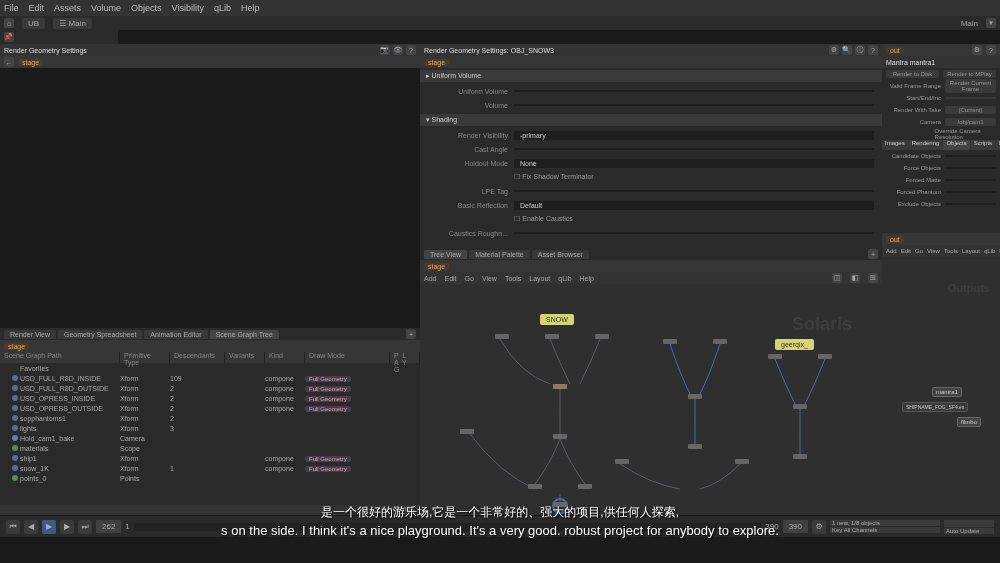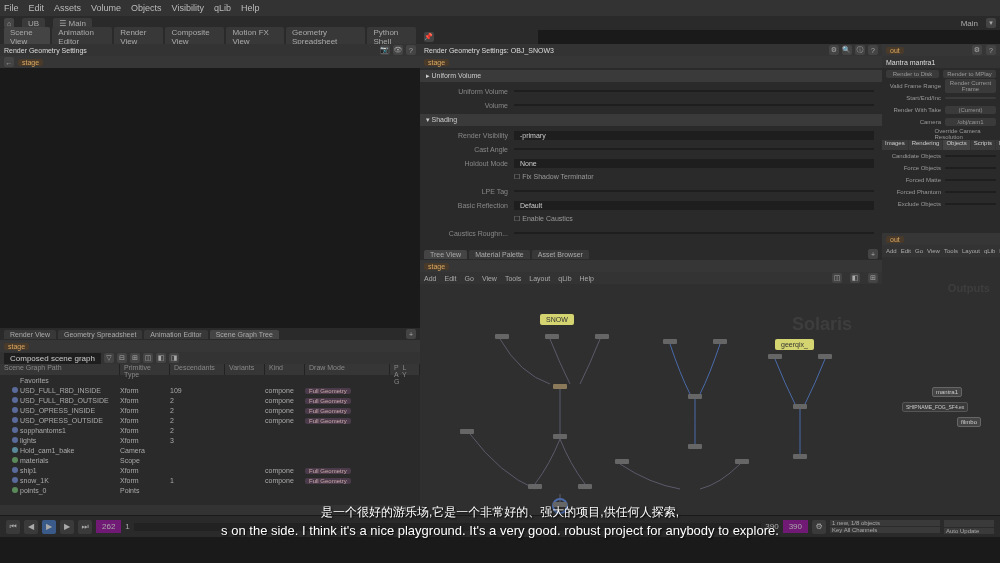--- a/index.html
+++ b/index.html
@@ -81,21 +81,21 @@
 .mp-btn { background: #3a3a3a; padding: 1px 4px; border-radius: 2px; flex: 1; text-align: center; }
 .mp-tabs { display: flex; gap: 1px; font-size: 6px; background: #333; height: 10px; }
 .mp-tab { padding: 0 3px; background: #3a3a3a; }
 
 .nodelet-panel { background: #2f2f2f; flex: 1; position: relative; }
 .nodelet-panel .nv-watermark { font-size: 11px; right: 10px; top: 25px; }
 .mini-node { position: absolute; background: #444; border: 1px solid #666; padding: 1px 3px; font-size: 6px; color: #ccc; border-radius: 2px; }
 
 .timeline { background: #2a2a2a; height: 22px; display: flex; align-items: center; padding: 0 6px; gap: 4px; font-size: 8px; color: #aaa; border-top: 1px solid #1a1a1a; }
 .tl-btn { width: 14px; height: 14px; background: #3a3a3a; display: flex; align-items: center; justify-content: center; border-radius: 2px; }
-.tl-frame { background: #701a75; padding: 2px 6px; }
+.tl-frame { background: #404040; padding: 2px 6px; }
 .tl-track { flex: 1; height: 8px; background: #222; }
 
 .subtitle { position: absolute; bottom: 25px; left: 0; right: 0; text-align: center; font-size: 13px; color: #fff; text-shadow: 1px 1px 2px #000; pointer-events: none; z-index: 100; }
 .subtitle-cn { bottom: 42px; font-size: 12px; margin-top: 48px; }
 
 svg.wires { position: absolute; top: 0; left: 0; width: 100%; height: 100%; pointer-events: none; }
 svg.wires path { stroke: #5a5a6a; stroke-width: 1; fill: none; }
 svg.wires path.blue { stroke: #4a6aaa; }
 </style>
 </head>
@@ -115,29 +115,20 @@
 <div class="topbar">
   <span class="icon-btn">⌂</span>
   <span class="btn">UB</span>
   <span class="btn">☰ <span>Main</span></span>
   <div style="flex:1"></div>
   <span>Main</span>
   <span class="icon-btn">▾</span>
 </div>
 
 <div style="display:flex">
-  <div class="tabs-row" style="width:420px">
-    <span class="tab active">Scene View</span>
-    <span class="tab">Animation Editor</span>
-    <span class="tab">Render View</span>
-    <span class="tab">Composite View</span>
-    <span class="tab">Motion FX View</span>
-    <span class="tab">Geometry Spreadsheet</span>
-    <span class="tab">Python Shell</span>
-  </div>
   <div class="tabs-row" style="width:118px">
     <span class="icon-btn">📌</span>
   </div>
 </div>
 
 <div class="main-area">
 
   <div class="left-col">
     <div class="panel-header">
       <span class="title">Render Geometry Settings</span>
@@ -164,29 +155,20 @@
       <span class="tab">Geometry Spreadsheet</span>
       <span class="tab">Animation Editor</span>
       <span class="tab active">Scene Graph Tree</span>
       <div style="flex:1"></div>
       <span class="icon-btn">+</span>
     </div>
     <div class="path-row">
       <span class="path-chip">stage</span>
     </div>
     <div class="scene-graph">
-      <div class="sg-toolbar">
-        <span style="background:#1e1e1e;padding:1px 6px">Composed scene graph</span>
-        <span class="icon-btn">▽</span>
-        <span class="icon-btn">⊟</span>
-        <span class="icon-btn">⊞</span>
-        <span class="icon-btn">◫</span>
-        <span class="icon-btn">◧</span>
-        <span class="icon-btn">◨</span>
-      </div>
       <div class="sg-header">
         <div class="sg-col-name">Scene Graph Path</div>
         <div class="sg-col-type">Primitive Type</div>
         <div class="sg-col-desc">Descendants</div>
         <div class="sg-col-var">Variants</div>
         <div class="sg-col-kind">Kind</div>
         <div class="sg-col-draw">Draw Mode</div>
         <div style="width:30px;letter-spacing:1px">P L A Y G</div>
       </div>
       <div class="sg-body" id="sg-body">

